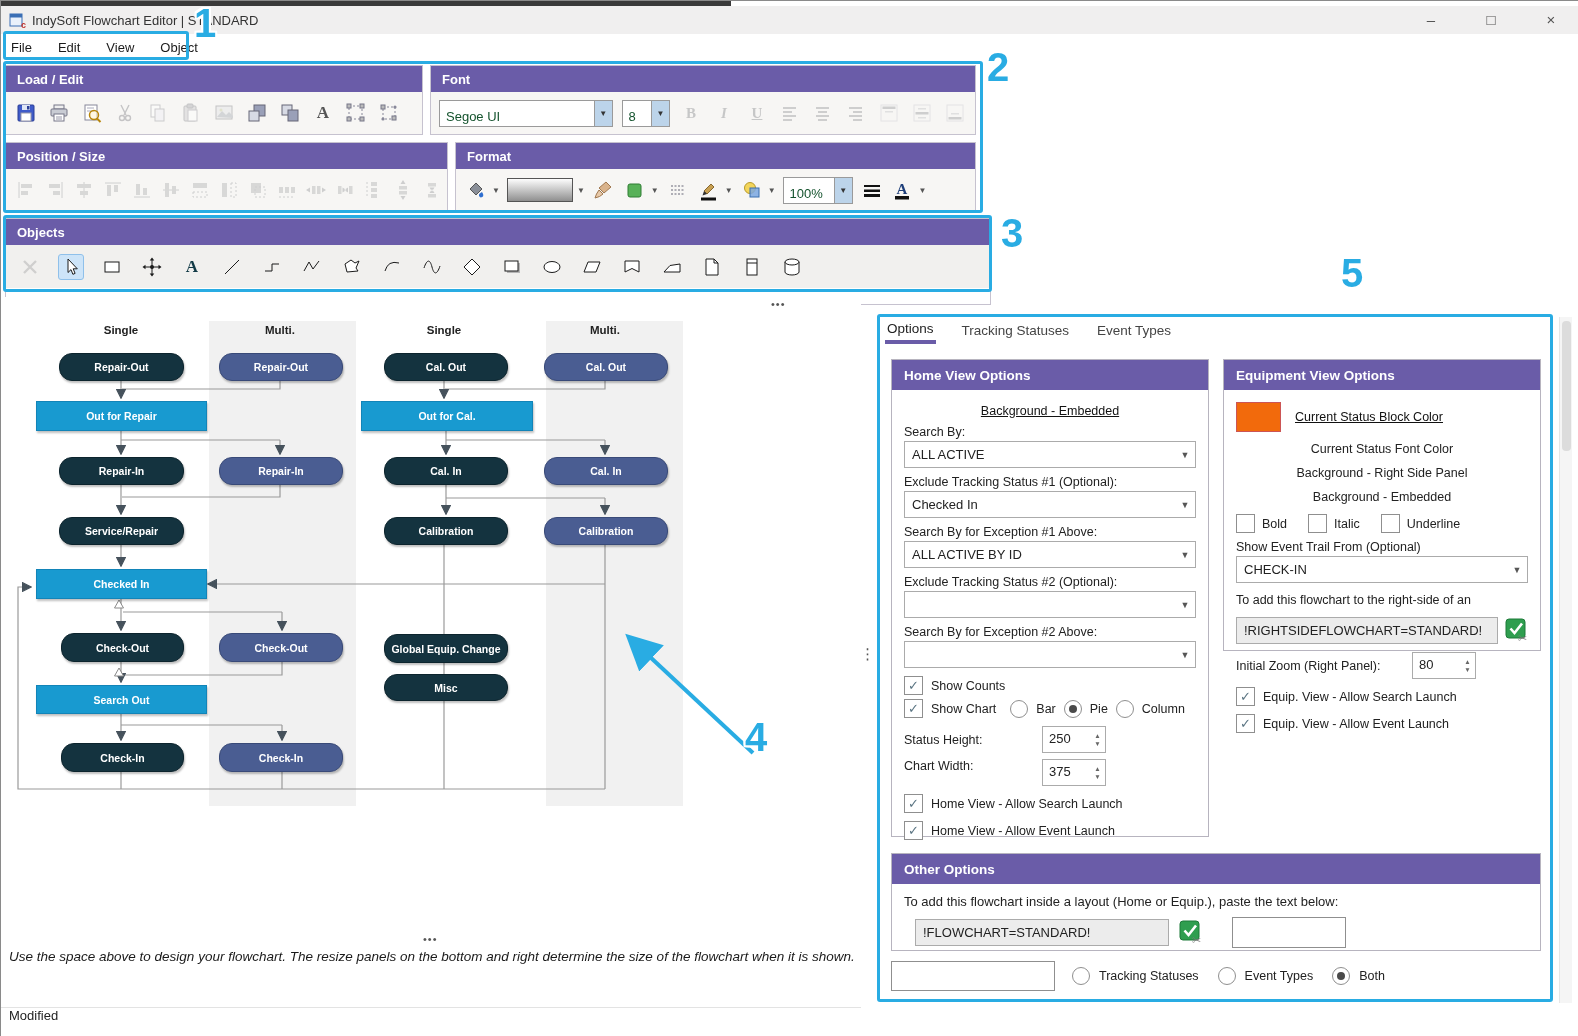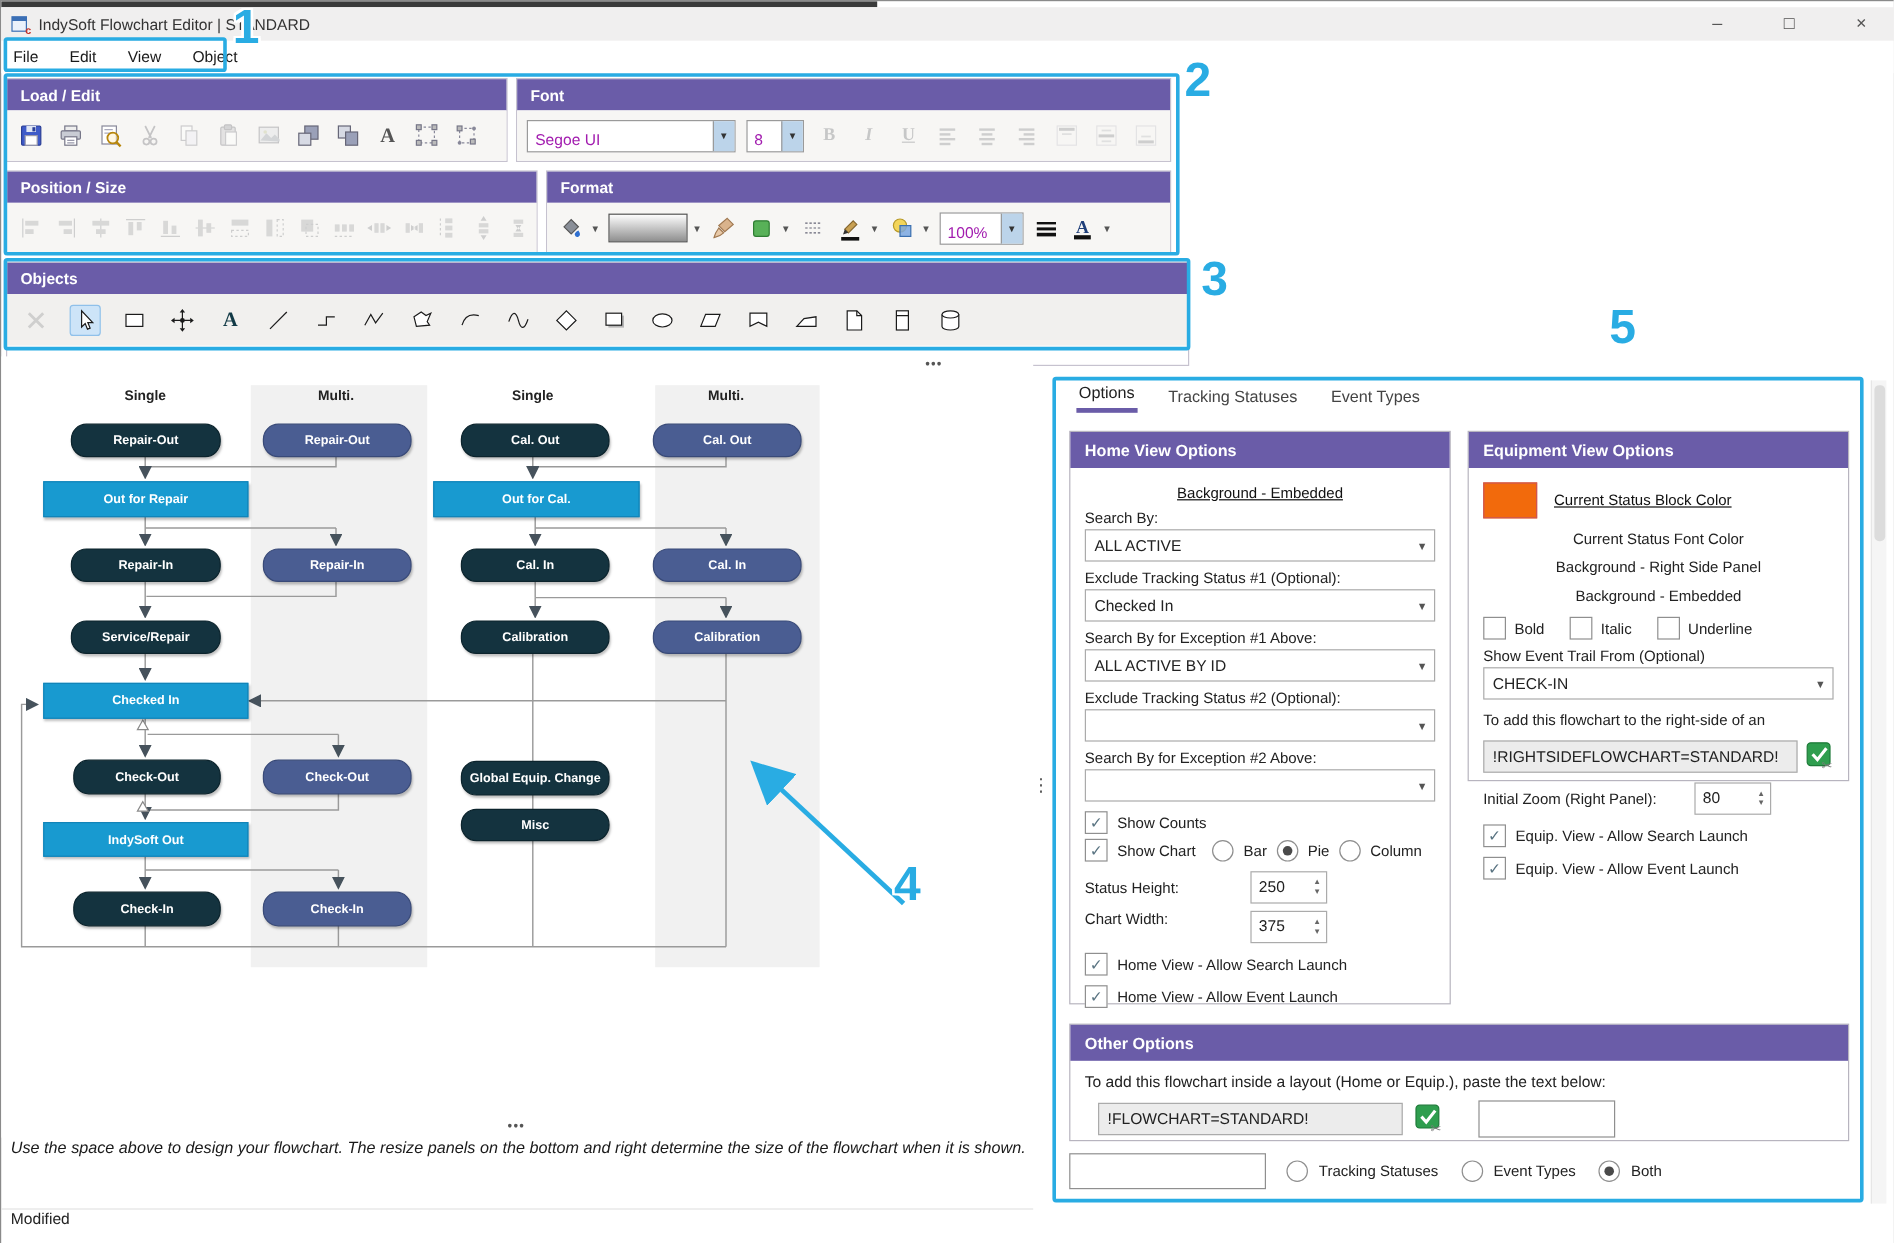--- a/index.html
+++ b/index.html
@@ -18,21 +18,21 @@
   .tbp{border:1px solid #c6c2cf;background:#fff;}
   .tbh{height:26px;background:#6a5ca8;color:#fff;font-weight:bold;font-size:13px;display:flex;align-items:center;padding-left:11px;}
   .tbb{height:42px;background:#f7f6f4;display:flex;align-items:center;padding:0 8px;gap:9px;}
   .icon{width:24px;height:24px;display:inline-flex;align-items:center;justify-content:center;flex:0 0 auto;}
   .icon.disabled{opacity:.45;filter:grayscale(70%);}
   .icon.selected{background:#cde4f8;border:1px solid #8fc0ea;border-radius:3px;}
   .ch{font-size:15px;color:#8a8f9a;}
   .serif{font-family:"Liberation Serif",serif;font-weight:bold;}
   .caret{font-size:8px;color:#555;margin-left:2px;}
   .combo{display:flex;border:1px solid #9a9a9a;background:#fff;height:25px;align-items:stretch;}
-  .combo .val{flex:1;font-size:13px;color:#a21caf;padding:8px 6px;white-space:nowrap;overflow:hidden;}
+  .combo .val{flex:1;font-size:13px;color:#14532d;padding:8px 6px;white-space:nowrap;overflow:hidden;}
   .combo .btn{width:17px;background:#bcd4ea;border-left:1px solid #9a9a9a;display:flex;align-items:center;justify-content:center;font-size:8px;color:#333;}
   .grad{width:64px;height:22px;border:1px solid #555;background:linear-gradient(#fdfdfd,#8f8f8f);}
   .fmt-group{display:flex;align-items:center;gap:2px;}
   
   .anno-box{border:3px solid #29ace3;border-radius:3px;z-index:60;pointer-events:none;}
   .num{z-index:61;color:#29ace3;font-size:40px;font-weight:bold;line-height:1;
        text-shadow:-2px 0 0 #fff,2px 0 0 #fff,0 -2px 0 #fff,0 2px 0 #fff,-2px -2px 0 #fff,2px 2px 0 #fff,-2px 2px 0 #fff,2px -2px 0 #fff;pointer-events:none;}
   
   #canvas{left:0;top:296px;width:860px;height:651px;background:#fff;}
   .band{position:absolute;top:24px;height:485px;background:#f1f1f1;}
@@ -639,21 +639,21 @@
         <div class="col-head" style="left: 604px;">Multi.</div>
         <div class="node dark" style="left: 58px; top: 56px; width: 123px; height: 26px;">Repair-Out</div>
         <div class="node slate" style="left: 218px; top: 56px; width: 122px; height: 26px;">Repair-Out</div>
         <div class="node bright" style="left: 35px; top: 104px; width: 169px; height: 28px;">Out for Repair</div>
         <div class="node dark" style="left: 58px; top: 160px; width: 123px; height: 26px;">Repair-In</div>
         <div class="node slate" style="left: 218px; top: 160px; width: 122px; height: 26px;">Repair-In</div>
         <div class="node dark" style="left: 58px; top: 220px; width: 123px; height: 26px;">Service/Repair</div>
         <div class="node bright" style="left: 35px; top: 272px; width: 169px; height: 28px;">Checked In</div>
         <div class="node dark" style="left: 60px; top: 336px; width: 121px; height: 27px;">Check-Out</div>
         <div class="node slate" style="left: 218px; top: 336px; width: 122px; height: 27px;">Check-Out</div>
-        <div class="node bright" style="left: 35px; top: 388px; width: 169px; height: 27px;">IndySoft Out</div>
+        <div class="node bright" style="left: 35px; top: 388px; width: 169px; height: 27px;">Search Out</div>
         <div class="node dark" style="left: 60px; top: 446px; width: 121px; height: 27px;">Check-In</div>
         <div class="node slate" style="left: 218px; top: 446px; width: 122px; height: 27px;">Check-In</div>
         <div class="node dark" style="left: 383px; top: 56px; width: 122px; height: 26px;">Cal. Out</div>
         <div class="node slate" style="left: 543px; top: 56px; width: 122px; height: 26px;">Cal. Out</div>
         <div class="node bright" style="left: 360px; top: 104px; width: 170px; height: 28px;">Out for Cal.</div>
         <div class="node dark" style="left: 383px; top: 160px; width: 122px; height: 26px;">Cal. In</div>
         <div class="node slate" style="left: 543px; top: 160px; width: 122px; height: 26px;">Cal. In</div>
         <div class="node dark" style="left: 383px; top: 220px; width: 122px; height: 26px;">Calibration</div>
         <div class="node slate" style="left: 543px; top: 220px; width: 122px; height: 26px;">Calibration</div>
         <div class="node dark" style="left: 383px; top: 337px; width: 122px; height: 27px;">Global Equip. Change</div>
@@ -662,21 +662,21 @@
   </div>
   <div class="abs handle" style="left:770px;top:297px;">•••</div>
   <div class="abs handle" style="left:422px;top:932px;">•••</div>
   <div class="abs handle" style="left:859px;top:644px;font-size:15px;">⋮</div>
   <div class="abs note" style="left:8px;top:946px;width:846px;">Use the space above to design your flowchart.  The resize panels on the bottom and right determine the size of the flowchart when it is shown.</div>
 
   <div class="abs" id="statusbar">
     <span>Modified</span>
   </div>
 
-  <div class="abs" style="left:884px;top:318px;display:flex;gap:24px;margin-left:12px;">
+  <div class="abs" style="left:884px;top:318px;display:flex;gap:24px;">
     <div>
       <span class="tab active">Options</span>
       <div class="tab-underline" style="margin-top:3px;"></div>
     </div>
     <span class="tab">Tracking Statuses</span>
     <span class="tab">Event Types</span>
   </div>
 
   <div class="abs gbx" style="left:890px;top:358px;width:318px;height:478px;">
     <div class="gbh">Home View Options</div>

